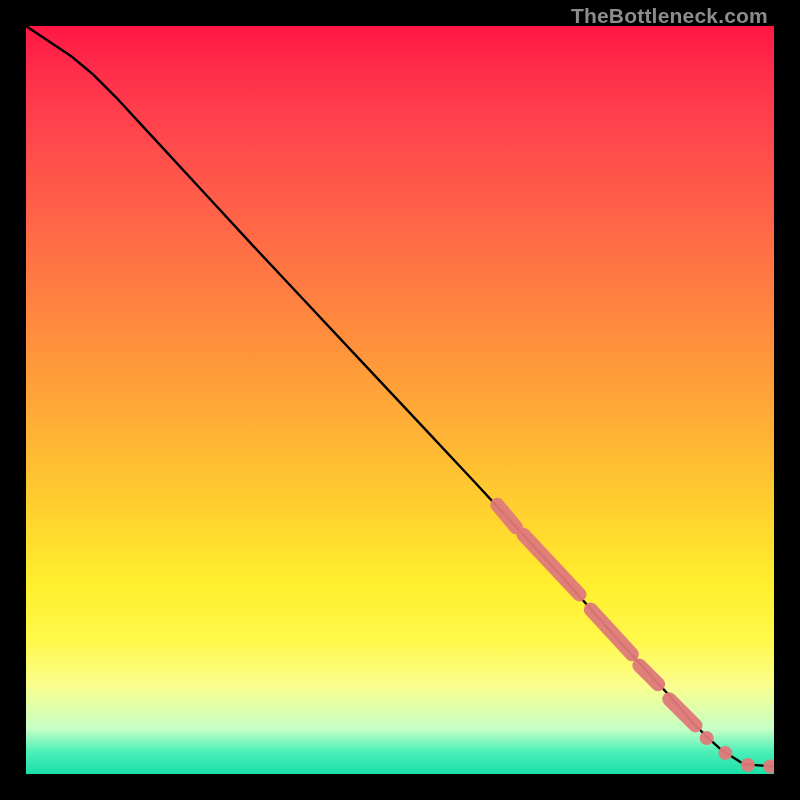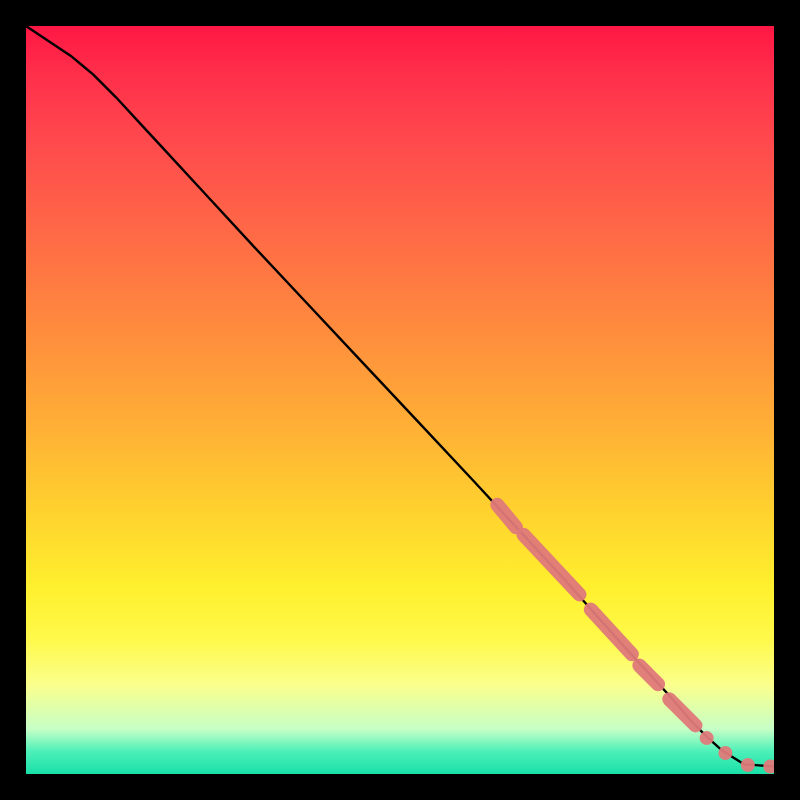--- a/index.html
+++ b/index.html
@@ -72,13 +72,14 @@
         <line x1="497.42" y1="508.64" x2="553.52" y2="568.48" stroke="#e07a7a" stroke-width="14" stroke-linecap="round" opacity="0.95"></line>
         <line x1="564.74" y1="583.44" x2="605.88" y2="628.3199999999999" stroke="#e07a7a" stroke-width="14" stroke-linecap="round" opacity="0.95"></line>
         <line x1="613.36" y1="639.54" x2="632.06" y2="658.24" stroke="#e07a7a" stroke-width="14" stroke-linecap="round" opacity="0.95"></line>
         <line x1="643.28" y1="673.2" x2="669.46" y2="699.38" stroke="#e07a7a" stroke-width="14" stroke-linecap="round" opacity="0.95"></line>
         <circle cx="680.6800000000001" cy="712.096" r="7" fill="#e07a7a" opacity="0.95"></circle>
         <circle cx="699.38" cy="727.056" r="7" fill="#e07a7a" opacity="0.95"></circle>
         <circle cx="721.8199999999999" cy="739.024" r="7" fill="#e07a7a" opacity="0.95"></circle>
         <circle cx="744.26" cy="740.52" r="7" fill="#e07a7a" opacity="0.95"></circle>
       </g>
   </svg>
+  <div class="watermark">TheBottleneck.com</div>
 </div>
 
 </body></html>

